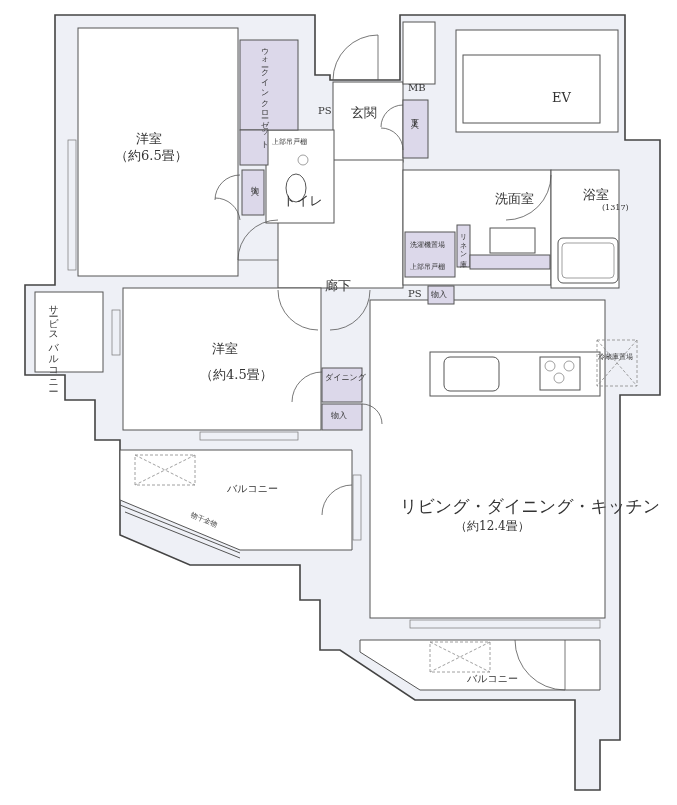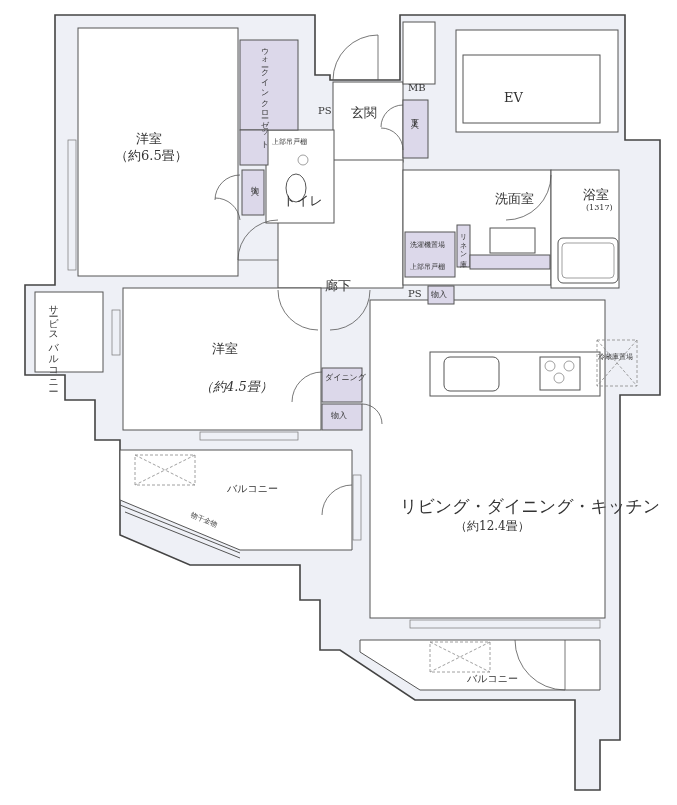--- a/index.html
+++ b/index.html
@@ -90,32 +90,32 @@
   <rect class="dash" x="135" y="455" width="60" height="30"></rect>
   <path class="dash" d="M135,455 L195,485 M195,455 L135,485"></path>
   <rect class="dash" x="430" y="642" width="60" height="30"></rect>
   <path class="dash" d="M430,642 L490,672 M490,642 L430,672"></path>
 </svg>
 
 <div class="lbl" style="left:136px;top:130px;">洋室</div>
 <div class="lbl" style="left:115px;top:147px;">（約6.5畳）</div>
 
 <div class="lbl" style="left:212px;top:340px;">洋室</div>
-<div class="lbl" style="left:200px;top:378px;font-style:italic;">（約4.5畳）</div>
+<div class="lbl" style="left:200px;top:366px;">（約4.5畳）</div>
 
 <div class="lbl" style="left:400px;top:495px;font-size:17px;">リビング・ダイニング・キッチン</div>
 <div class="lbl" style="left:455px;top:518px;font-size:12px;">（約12.4畳）</div>
 
 <div class="lbl" style="left:351px;top:104px;">玄関</div>
 <div class="lbl" style="left:325px;top:245px;margin-top:32px;">廊下</div>
 <div class="lbl" style="left:283px;top:192px;">トイレ</div>
 <div class="lbl" style="left:495px;top:190px;">洗面室</div>
 <div class="lbl" style="left:583px;top:186px;">浴室</div>
-<div class="lbl xs" style="left:586px;top:203px;">(1317)</div>
-<div class="lbl" style="left:504px;top:90px;text-align:center;">EV</div>
+<div class="lbl xs" style="left:602px;top:203px;">(1317)</div>
+<div class="lbl" style="left:552px;top:90px;text-align:center;">EV</div>
 <div class="lbl sm" style="left:408px;top:50px;margin-top:32px;">MB</div>
 <div class="lbl sm" style="left:227px;top:482px;">バルコニー</div>
 <div class="lbl sm" style="left:467px;top:672px;">バルコニー</div>
 <div class="lbl sm vert" style="left:46px;top:298px;height:72px;">サービスバルコニー</div>
 
 <div class="lbl xs vert" style="left:258px;top:42px;height:80px;">ウォークインクローゼット</div>
 <div class="lbl xs" style="left:325px;top:372px;">ダイニング</div>
 <div class="lbl xs vert" style="left:248px;top:180px;">物入</div>
 <div class="lbl xs" style="left:431px;top:289px;">物入</div>
 <div class="lbl xs" style="left:331px;top:410px;">物入</div>

